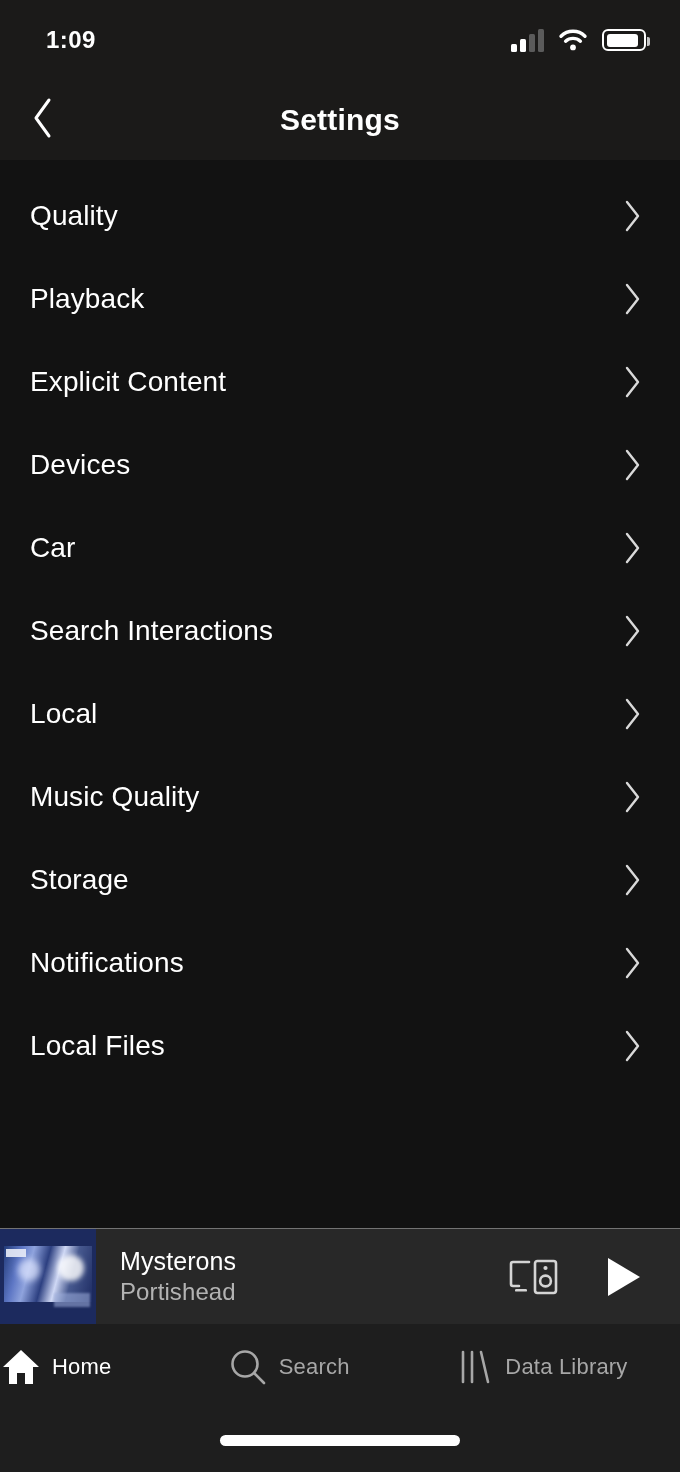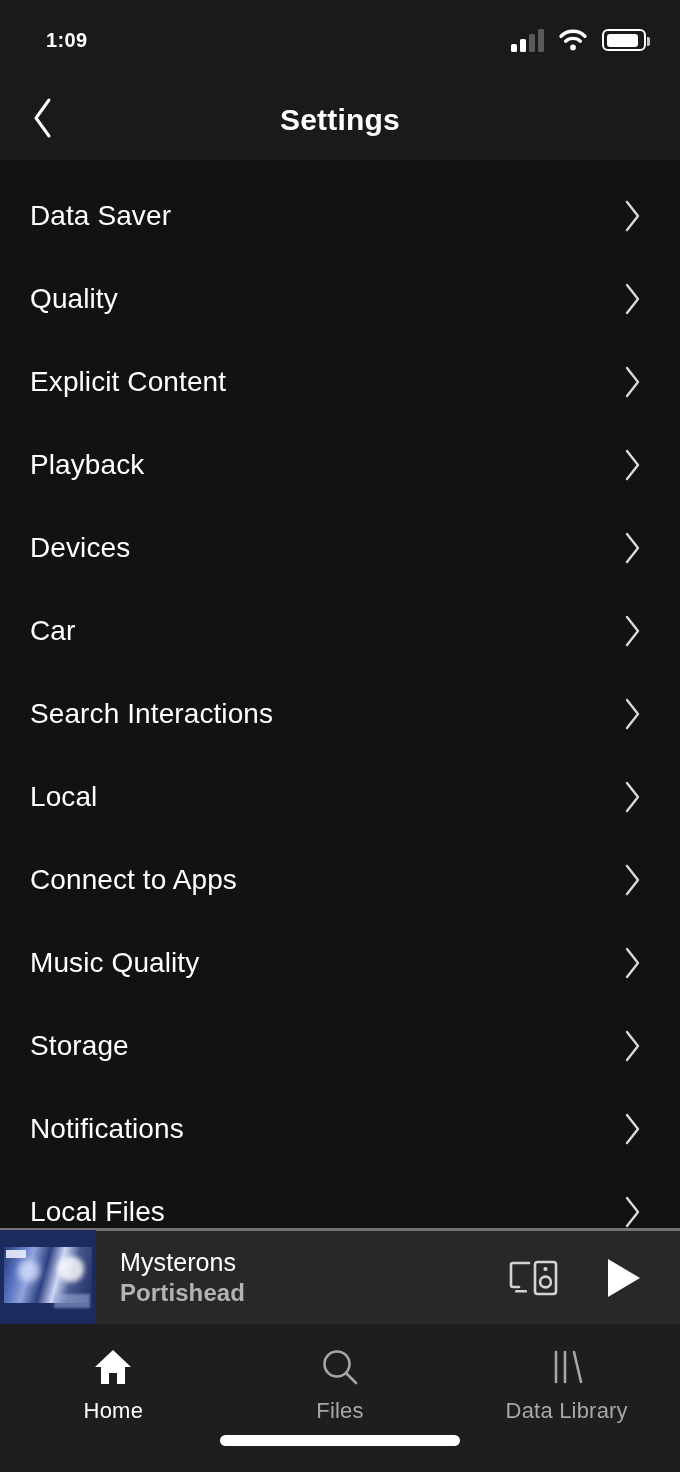--- a/index.html
+++ b/index.html
@@ -11,21 +11,21 @@
     -webkit-font-smoothing:antialiased;
   }
   #phone { width:680px; height:1472px; position:relative; background:#121212; overflow:hidden; display:flex; flex-direction:column; }
 
   
   .statusbar {
     height:80px; flex:0 0 80px; background:#1b1a19;
     display:flex; align-items:center; justify-content:space-between;
     padding:0 34px 0 46px; position:relative; z-index:5;
   }
-  .status-time { color:#fff; font-size:20px; font-weight:bold; letter-spacing:0.4px; }
+  .status-time { color:#fff; font-size:24px; font-weight:bold; letter-spacing:0.4px; }
   .status-right { display:flex; align-items:center; gap:14px; }
   .signal { display:flex; align-items:flex-end; gap:3px; height:24px; }
   .signal i { display:block; width:6px; background:#5b5b5b; border-radius:1.5px; }
   .signal i.on { background:#fff; }
   .signal i:nth-child(1){ height:8px; }
   .signal i:nth-child(2){ height:13px; }
   .signal i:nth-child(3){ height:18px; }
   .signal i:nth-child(4){ height:23px; }
   .wifi { width:30px; height:24px; position:relative; }
   .battery { width:44px; height:22px; border:2px solid #fff; border-radius:6px; position:relative; padding:2.5px; }
@@ -53,47 +53,47 @@
     height:83px; display:flex; align-items:center; justify-content:space-between;
     padding:0 36px 0 30px;
   }
   .setting-label { color:#ffffff; font-size:28px; font-weight:400; letter-spacing:0.1px; }
   .chev-right { width:22px; height:36px; flex:0 0 22px; }
 
   
   .nowplaying {
     flex:0 0 96px; height:96px; background:#282828;
     display:flex; align-items:center; position:relative; z-index:6;
-    border-top:3px solid #737373;
+    border-top:1px solid #737373;
   }
   .np-art {
     width:96px; height:96px; flex:0 0 96px; background:#1c2a5e; position:relative; overflow:hidden;
   }
   .np-art .band {
     position:absolute; left:4px; right:4px; top:17px; height:56px;
     background:linear-gradient(105deg,#213a78 0%,#5d76c4 18%,#8fa3dd 30%,#2c3f80 46%,#cfd8f5 60%,#47598f 74%,#1e2c63 100%);
     filter:blur(0.4px);
   }
   .np-art .glow1 { position:absolute; left:18px; top:30px; width:22px; height:22px; border-radius:50%; background:#dfe6ff; opacity:.72; filter:blur(3px); }
   .np-art .glow2 { position:absolute; left:58px; top:26px; width:26px; height:26px; border-radius:50%; background:#ffffff; opacity:.82; filter:blur(2.5px); }
   .np-art .tag { position:absolute; left:6px; top:20px; width:20px; height:8px; background:#e9ecf7; opacity:.9; }
   .np-art .wm { position:absolute; right:6px; bottom:18px; width:36px; height:14px; background:#9fb0dd; opacity:.55; filter:blur(1px); }
   .np-text { flex:1 1 auto; padding-left:24px; display:flex; flex-direction:column; justify-content:center; gap:2px; }
   .np-title { color:#fff; font-size:25px; font-weight:400; letter-spacing:0.1px; }
-  .np-artist { color:#b3b3b3; font-size:24px; font-weight:700; letter-spacing:0.1px; }
+  .np-artist { color:#b3b3b3; font-size:24px; font-weight:400; letter-spacing:0.1px; }
   .np-actions { display:flex; align-items:center; gap:40px; padding-right:34px; }
   .connect-icon { width:52px; height:42px; }
   .play-btn { width:46px; height:44px; display:flex; align-items:center; justify-content:center; }
 
   
   .tabbar {
     flex:0 0 148px; height:148px; background:#1e1e1e;
     display:flex; align-items:flex-start; padding-top:22px; position:relative; z-index:6;
   }
-  .tab { flex:1 1 0; display:flex; flex-direction:column; align-items:center; gap:10px; }
+  .tab { flex:1 1 0; display:flex; flex-direction:row; align-items:center; gap:10px; }
   .tab-icon { height:42px; display:flex; align-items:center; justify-content:center; }
   .tab-label { font-size:22px; letter-spacing:0.2px; }
   .tab.active .tab-label { color:#ffffff; }
   .tab .tab-label { color:#a7a7a7; }
   .home-indicator {
     position:absolute; bottom:26px; left:50%; transform:translateX(-50%);
     width:240px; height:11px; background:#ffffff; border-radius:6px;
   }
 </style>
 </head>
@@ -129,57 +129,49 @@
         <svg width="26" height="44" viewBox="0 0 26 44">
           <path d="M19 4 L6 22 L19 40" stroke="#ffffff" stroke-width="3" fill="none" stroke-linecap="round" stroke-linejoin="round"></path>
         </svg>
       </span>
     </div>
     <div class="nav-title">Settings</div>
   </div>
 
   <div class="settings-list">
 
-    <div class="setting-row">
-      <span class="setting-label">Data Saver</span>
-      <span class="chev-right">
-        <svg width="22" height="36" viewBox="0 0 22 36">
-            <path d="M5 4 L16 18 L5 32" stroke="#d9d9d9" stroke-width="2.4" fill="none" stroke-linecap="round" stroke-linejoin="round"></path>
-          </svg>
-      </span>
-    </div>
 
     <div class="setting-row">
       <span class="setting-label">Quality</span>
       <span class="chev-right">
         <svg width="22" height="36" viewBox="0 0 22 36">
             <path d="M5 4 L16 18 L5 32" stroke="#d9d9d9" stroke-width="2.4" fill="none" stroke-linecap="round" stroke-linejoin="round"></path>
           </svg>
       </span>
     </div>
 
     <div class="setting-row">
+      <span class="setting-label">Playback</span>
+      <span class="chev-right">
+        <svg width="22" height="36" viewBox="0 0 22 36">
+            <path d="M5 4 L16 18 L5 32" stroke="#d9d9d9" stroke-width="2.4" fill="none" stroke-linecap="round" stroke-linejoin="round"></path>
+          </svg>
+      </span>
+    </div>
+
+    <div class="setting-row">
       <span class="setting-label">Explicit Content</span>
       <span class="chev-right">
         <svg width="22" height="36" viewBox="0 0 22 36">
             <path d="M5 4 L16 18 L5 32" stroke="#d9d9d9" stroke-width="2.4" fill="none" stroke-linecap="round" stroke-linejoin="round"></path>
           </svg>
       </span>
     </div>
 
     <div class="setting-row">
-      <span class="setting-label">Playback</span>
-      <span class="chev-right">
-        <svg width="22" height="36" viewBox="0 0 22 36">
-            <path d="M5 4 L16 18 L5 32" stroke="#d9d9d9" stroke-width="2.4" fill="none" stroke-linecap="round" stroke-linejoin="round"></path>
-          </svg>
-      </span>
-    </div>
-
-    <div class="setting-row">
       <span class="setting-label">Devices</span>
       <span class="chev-right">
         <svg width="22" height="36" viewBox="0 0 22 36">
             <path d="M5 4 L16 18 L5 32" stroke="#d9d9d9" stroke-width="2.4" fill="none" stroke-linecap="round" stroke-linejoin="round"></path>
           </svg>
       </span>
     </div>
 
     <div class="setting-row">
       <span class="setting-label">Car</span>
@@ -201,28 +193,20 @@
 
     <div class="setting-row">
       <span class="setting-label">Local</span>
       <span class="chev-right">
         <svg width="22" height="36" viewBox="0 0 22 36">
             <path d="M5 4 L16 18 L5 32" stroke="#d9d9d9" stroke-width="2.4" fill="none" stroke-linecap="round" stroke-linejoin="round"></path>
           </svg>
       </span>
     </div>
 
-    <div class="setting-row">
-      <span class="setting-label">Connect to Apps</span>
-      <span class="chev-right">
-        <svg width="22" height="36" viewBox="0 0 22 36">
-            <path d="M5 4 L16 18 L5 32" stroke="#d9d9d9" stroke-width="2.4" fill="none" stroke-linecap="round" stroke-linejoin="round"></path>
-          </svg>
-      </span>
-    </div>
 
     <div class="setting-row">
       <span class="setting-label">Music Quality</span>
       <span class="chev-right">
         <svg width="22" height="36" viewBox="0 0 22 36">
             <path d="M5 4 L16 18 L5 32" stroke="#d9d9d9" stroke-width="2.4" fill="none" stroke-linecap="round" stroke-linejoin="round"></path>
           </svg>
       </span>
     </div>
 
@@ -296,21 +280,21 @@
       <span class="tab-label">Home</span>
     </div>
 
     <div class="tab">
       <span class="tab-icon">
         <svg width="42" height="40" viewBox="0 0 42 40">
           <circle cx="18" cy="17" r="12.5" stroke="#a7a7a7" stroke-width="2.6" fill="none"></circle>
           <line x1="27.5" y1="26.5" x2="37" y2="36" stroke="#a7a7a7" stroke-width="2.6" stroke-linecap="round"></line>
         </svg>
       </span>
-      <span class="tab-label">Files</span>
+      <span class="tab-label">Search</span>
     </div>
 
     <div class="tab">
       <span class="tab-icon">
         <svg width="42" height="40" viewBox="0 0 42 40">
           <line x1="10" y1="5" x2="10" y2="35" stroke="#a7a7a7" stroke-width="2.6" stroke-linecap="round"></line>
           <line x1="19" y1="5" x2="19" y2="35" stroke="#a7a7a7" stroke-width="2.6" stroke-linecap="round"></line>
           <line x1="28" y1="5" x2="35" y2="35" stroke="#a7a7a7" stroke-width="2.6" stroke-linecap="round"></line>
         </svg>
       </span>

